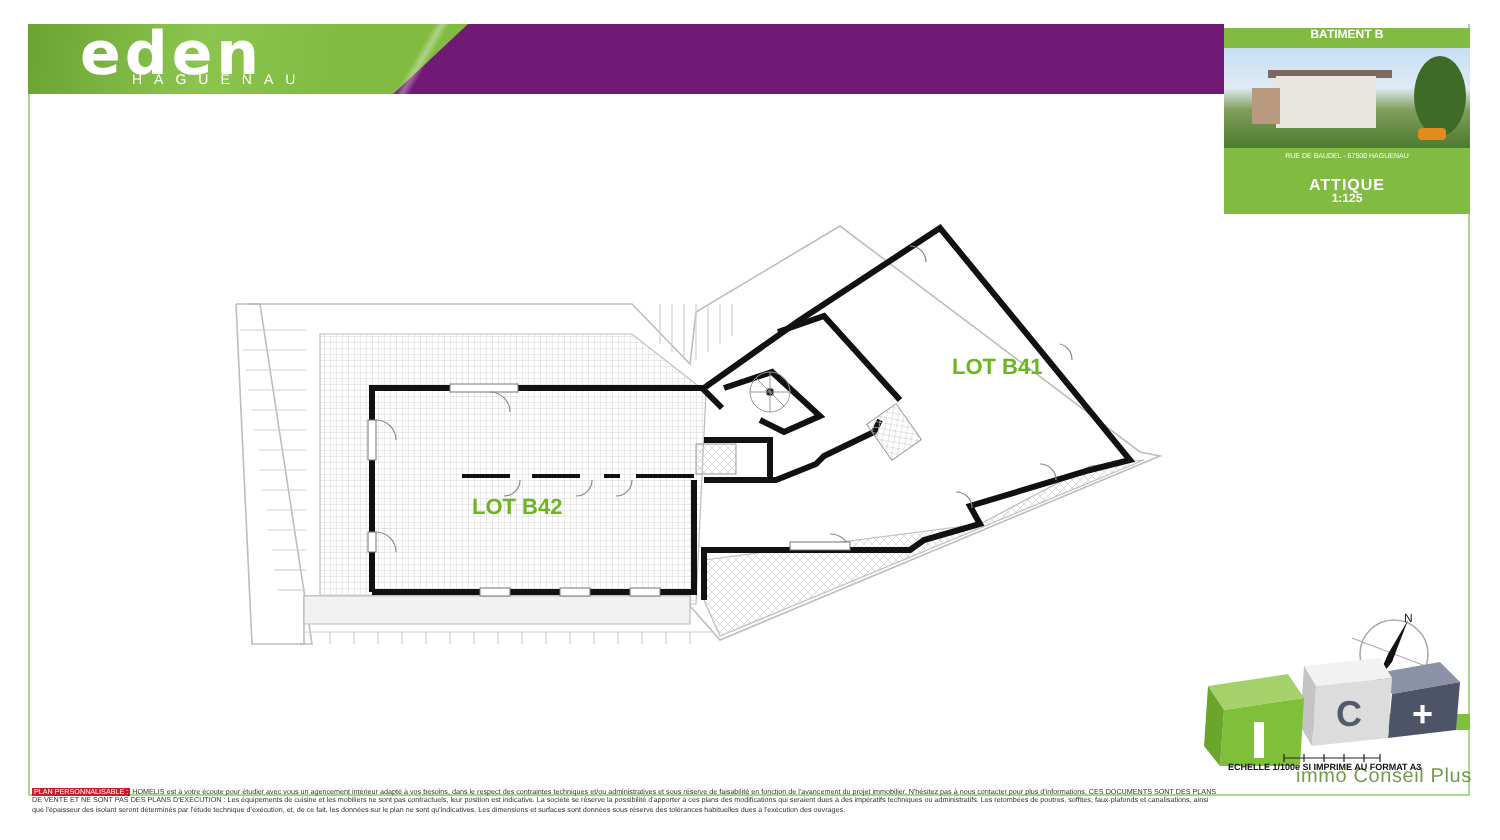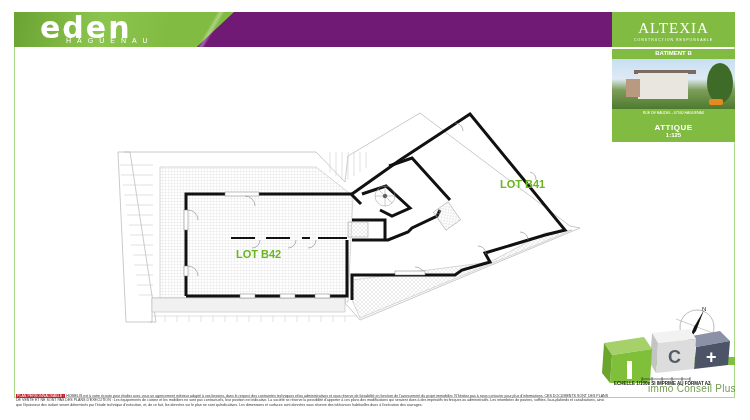--- a/index.html
+++ b/index.html
@@ -41,24 +41,20 @@
 <div class="frame"></div>
 
 <div class="header">
   <div class="leaf"></div>
   <div class="slash"></div>
   <div class="logo">eden</div>
   <div class="logo-sub">HAGUENAU</div>
 </div>
 
 <div class="side">
-  <div class="brand">
-    <span class="name">ALTEXIA</span>
-    <span class="tag">CONSTRUCTION RESPONSABLE</span>
-  </div>
   <div class="bldg">
     <span class="title">BATIMENT B</span>
     <div class="photo">
       <div class="roof"></div>
         <div class="b1"></div>
         <div class="b2"></div>
         <div class="tree"></div>
         <div class="car"></div>
     </div>
     <span class="addr">RUE DE BAUDEL - 67500 HAGUENAU</span>
@@ -185,21 +181,21 @@
     <path d="M520 232 A8 8 0 0 1 528 240"></path>
     <path d="M455 123 A8 8 0 0 1 463 131"></path>
     <path d="M530 172 A8 8 0 0 1 536 180"></path>
   </g>
   <g fill="#fff" stroke="#777" stroke-width=".5">
     <rect x="395" y="271" width="30" height="4"></rect>
   </g>
 </svg>
 
 <div class="lot" style="left:236px;top:248px;">LOT B42</div>
-<div class="lot" style="left:480px;top:178px;padding-left:20px;">LOT B41</div>
+<div class="lot" style="left:456px;top:178px;padding-left:20px;">LOT B41</div>
 
 <div class="greenbar"></div>
 <svg class="cubes" viewBox="0 0 140 80" width="140" height="80">
   <g>
     <circle cx="97" cy="24" r="17" fill="none" stroke="#aaa" stroke-width=".8"></circle>
     <line x1="76" y1="16" x2="118" y2="32" stroke="#aaa" stroke-width=".6"></line>
     <polygon points="104,7 96,28 88,38 94,24" fill="#111"></polygon>
     <text x="102" y="8" font-size="6" fill="#222" font-family="Liberation Sans, sans-serif">N</text>
   </g>
   <g>

